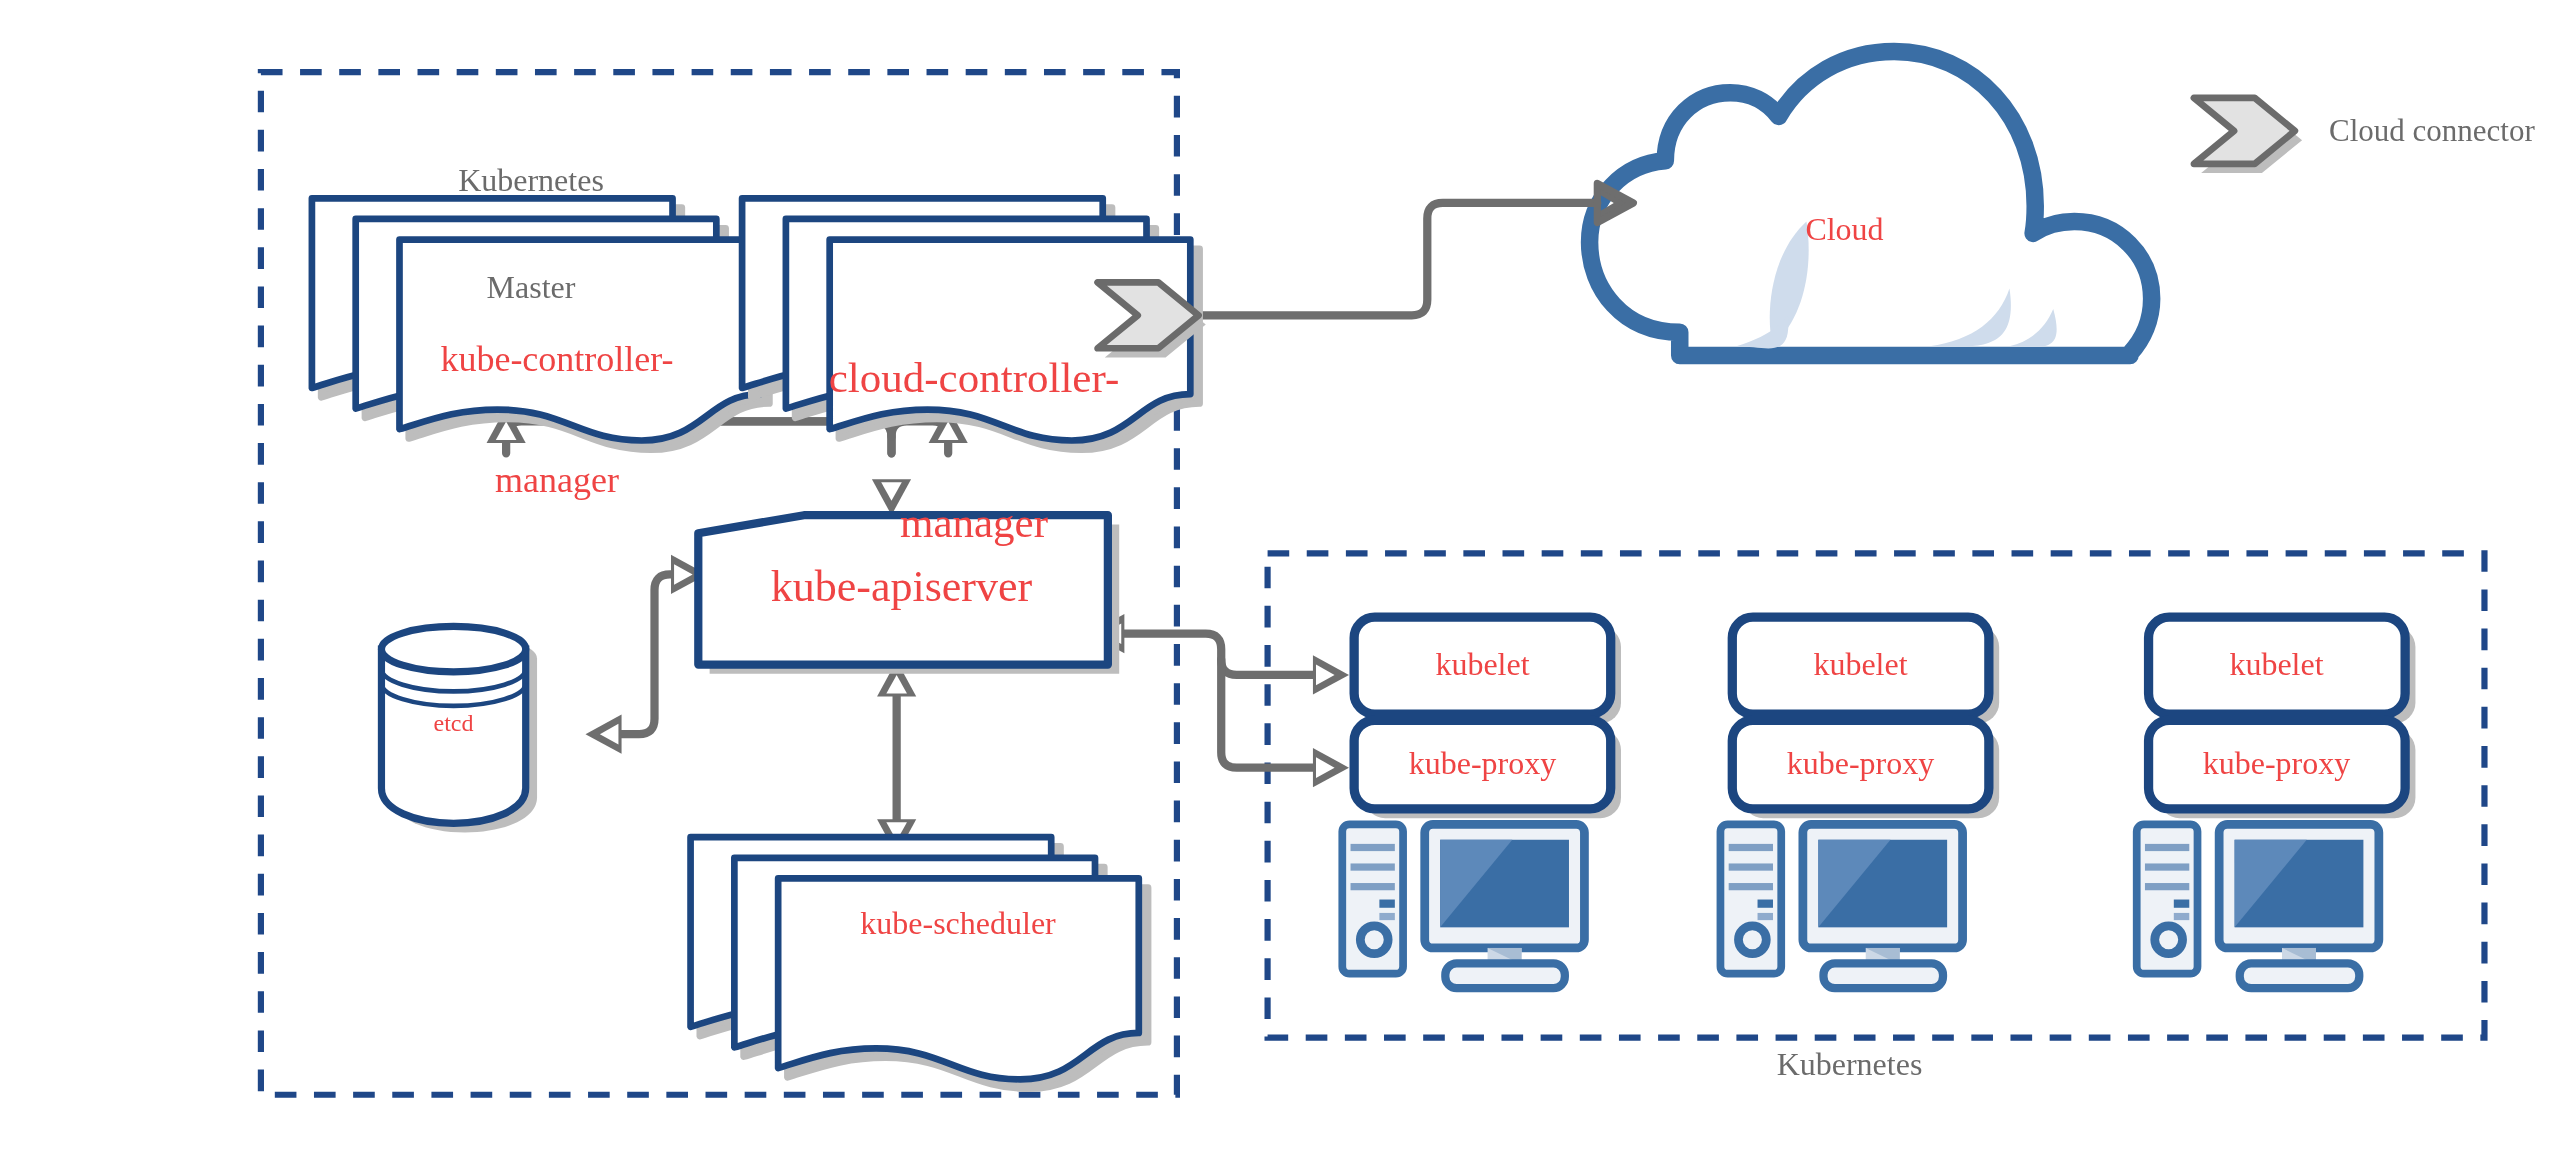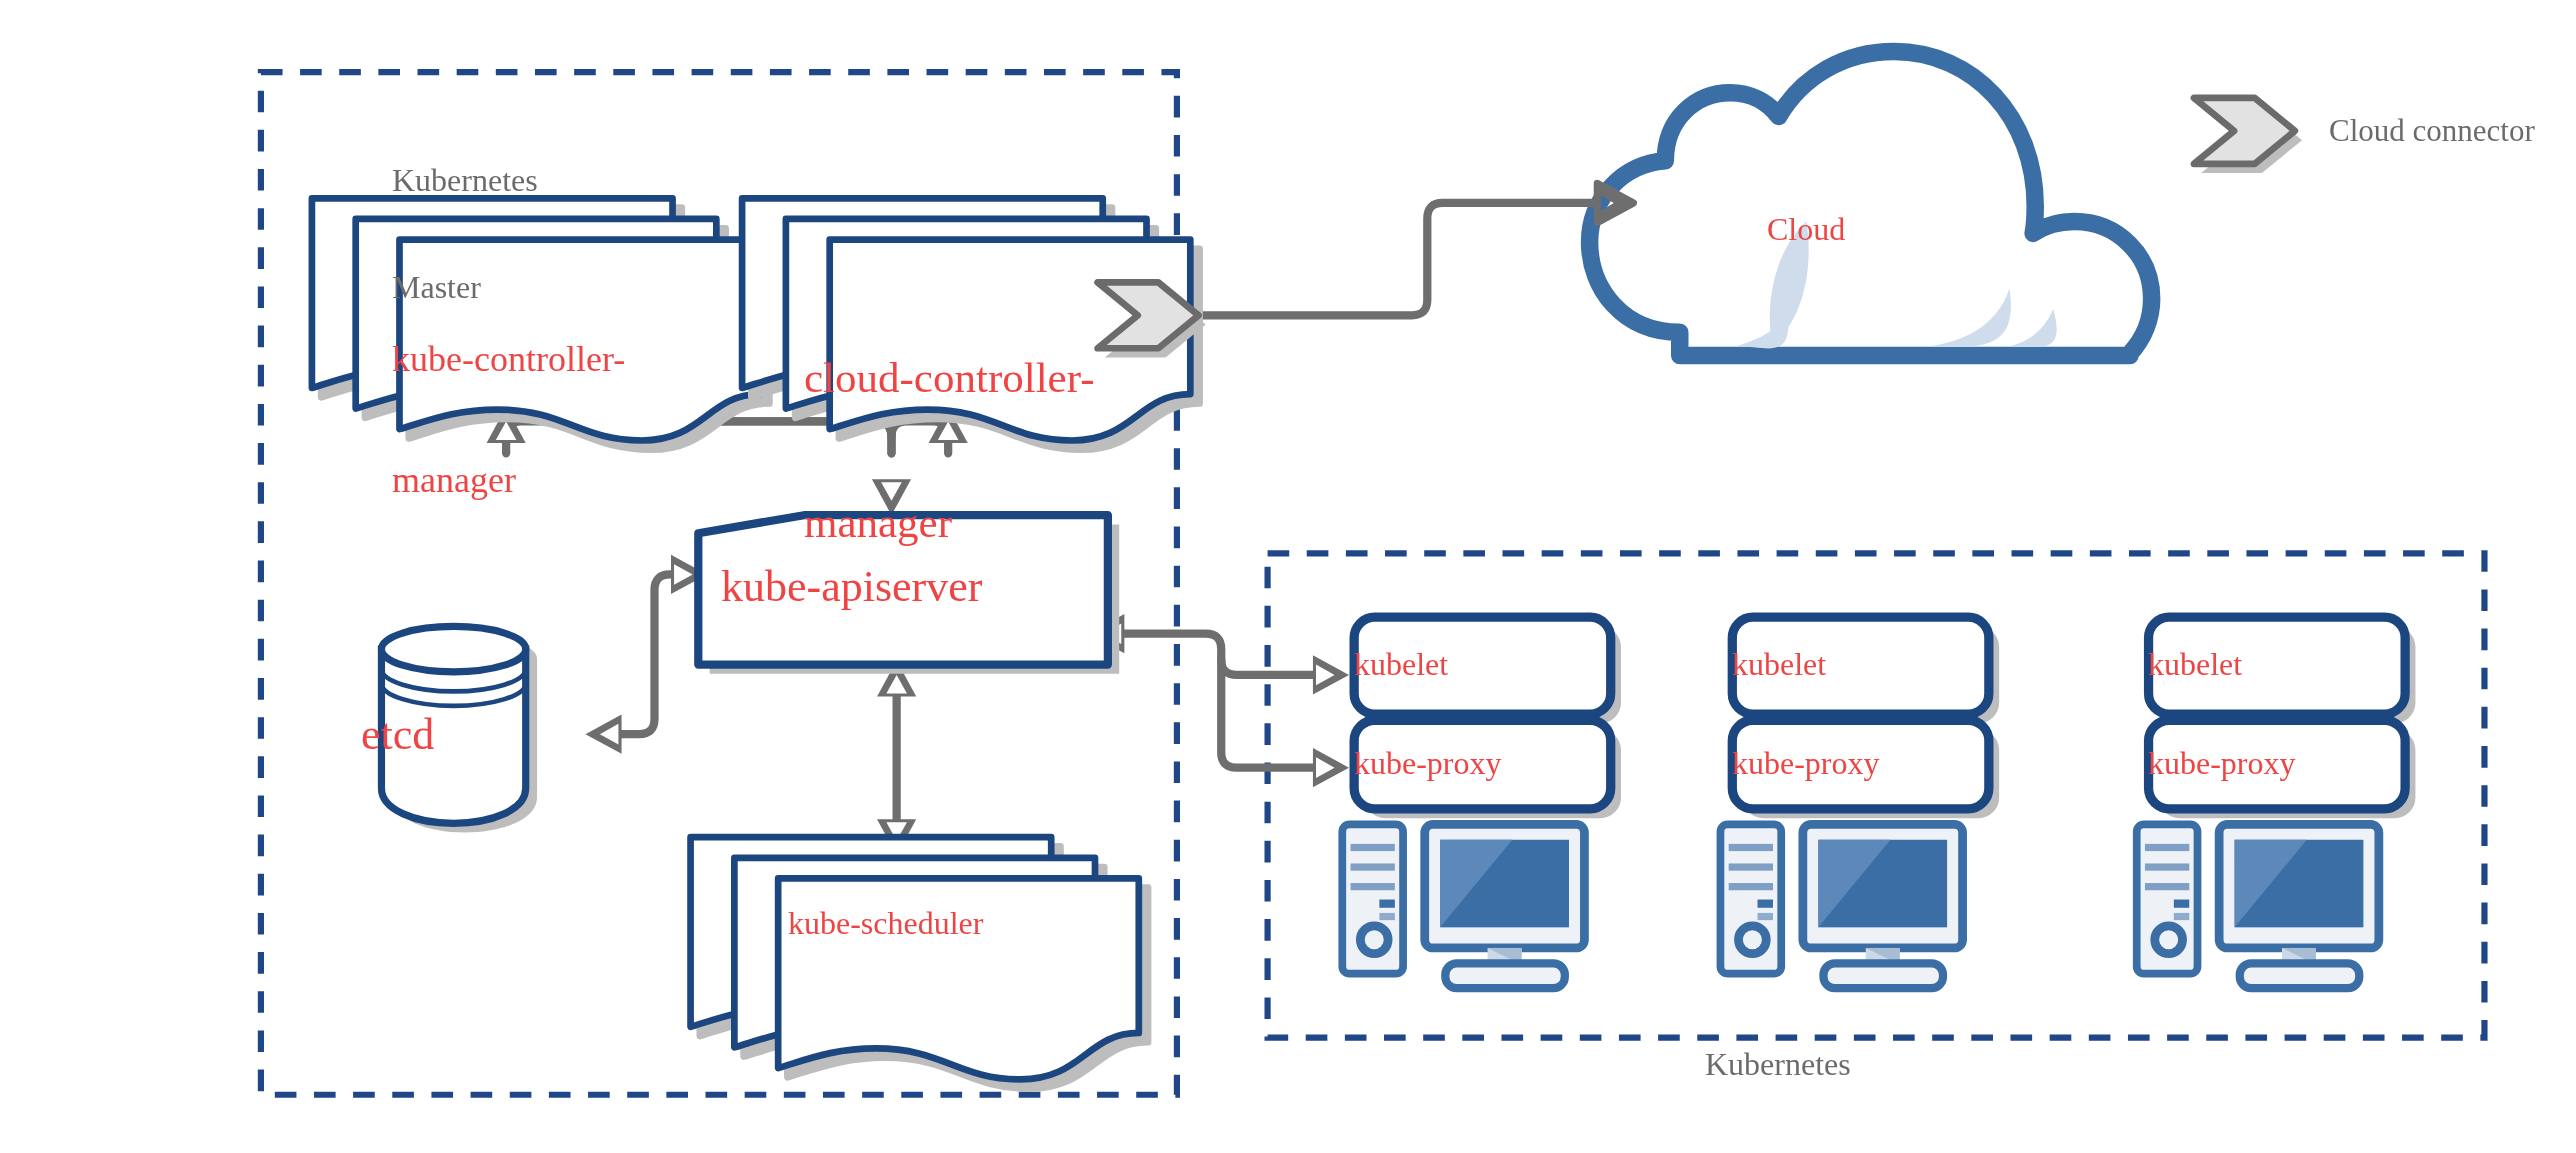--- a/index.html
+++ b/index.html
@@ -5,21 +5,21 @@
 <style>
   html,body{margin:0;padding:0;background:#ffffff;}
   body{
     width:2665px;height:1153px;overflow:hidden;
     font-family:"Liberation Serif","DejaVu Serif",serif;
   }
   #stage{position:relative;width:2665px;height:1153px;background:#fff;}
   #stage svg{position:absolute;left:0;top:0;width:2665px;height:1153px;}
   .lbl{
     position:absolute;
-    text-align:left;
+    text-align:center;
     font-family:"Liberation Serif","DejaVu Serif",serif;
     white-space:pre;
     pointer-events:none;
     line-height:1.12;
   }
   .lbl-blue{color:#ef4444;}
   .lbl-gray{color:#6b6b6b;}
 </style>
 </head>
 <body>
@@ -262,21 +262,21 @@
     <div>manager</div>
   </div>
 
   <div class="lbl lbl-blue" style="left:804px;top:258px;width:340px;font-size:43px;">
     <div>cloud-controller-</div>
     <div>manager</div>
   </div>
 
   <div class="lbl lbl-blue" style="left:721px;top:562px;width:361px;font-size:44px;">kube-apiserver</div>
 
-  <div class="lbl lbl-blue" style="left:361px;top:710px;width:185px;font-size:44px;">etcd</div>
+  <div class="lbl lbl-blue" style="left:361px;top:710px;width:185px;font-size:24px;">etcd</div>
 
   <div class="lbl lbl-blue" style="left:788px;top:906px;width:340px;font-size:32px;">kube-scheduler</div>
 
   <div class="lbl lbl-blue" style="left:1767px;top:212px;width:155px;font-size:32px;">Cloud</div>
 
   <div class="lbl lbl-gray" style="left:2329px;top:114px;width:330px;font-size:31px;text-align:left;">Cloud connector</div>
 
   <div class="lbl lbl-gray" style="left:1705px;top:975px;width:289px;font-size:32px;">
     <div>Kubernetes</div>
     

